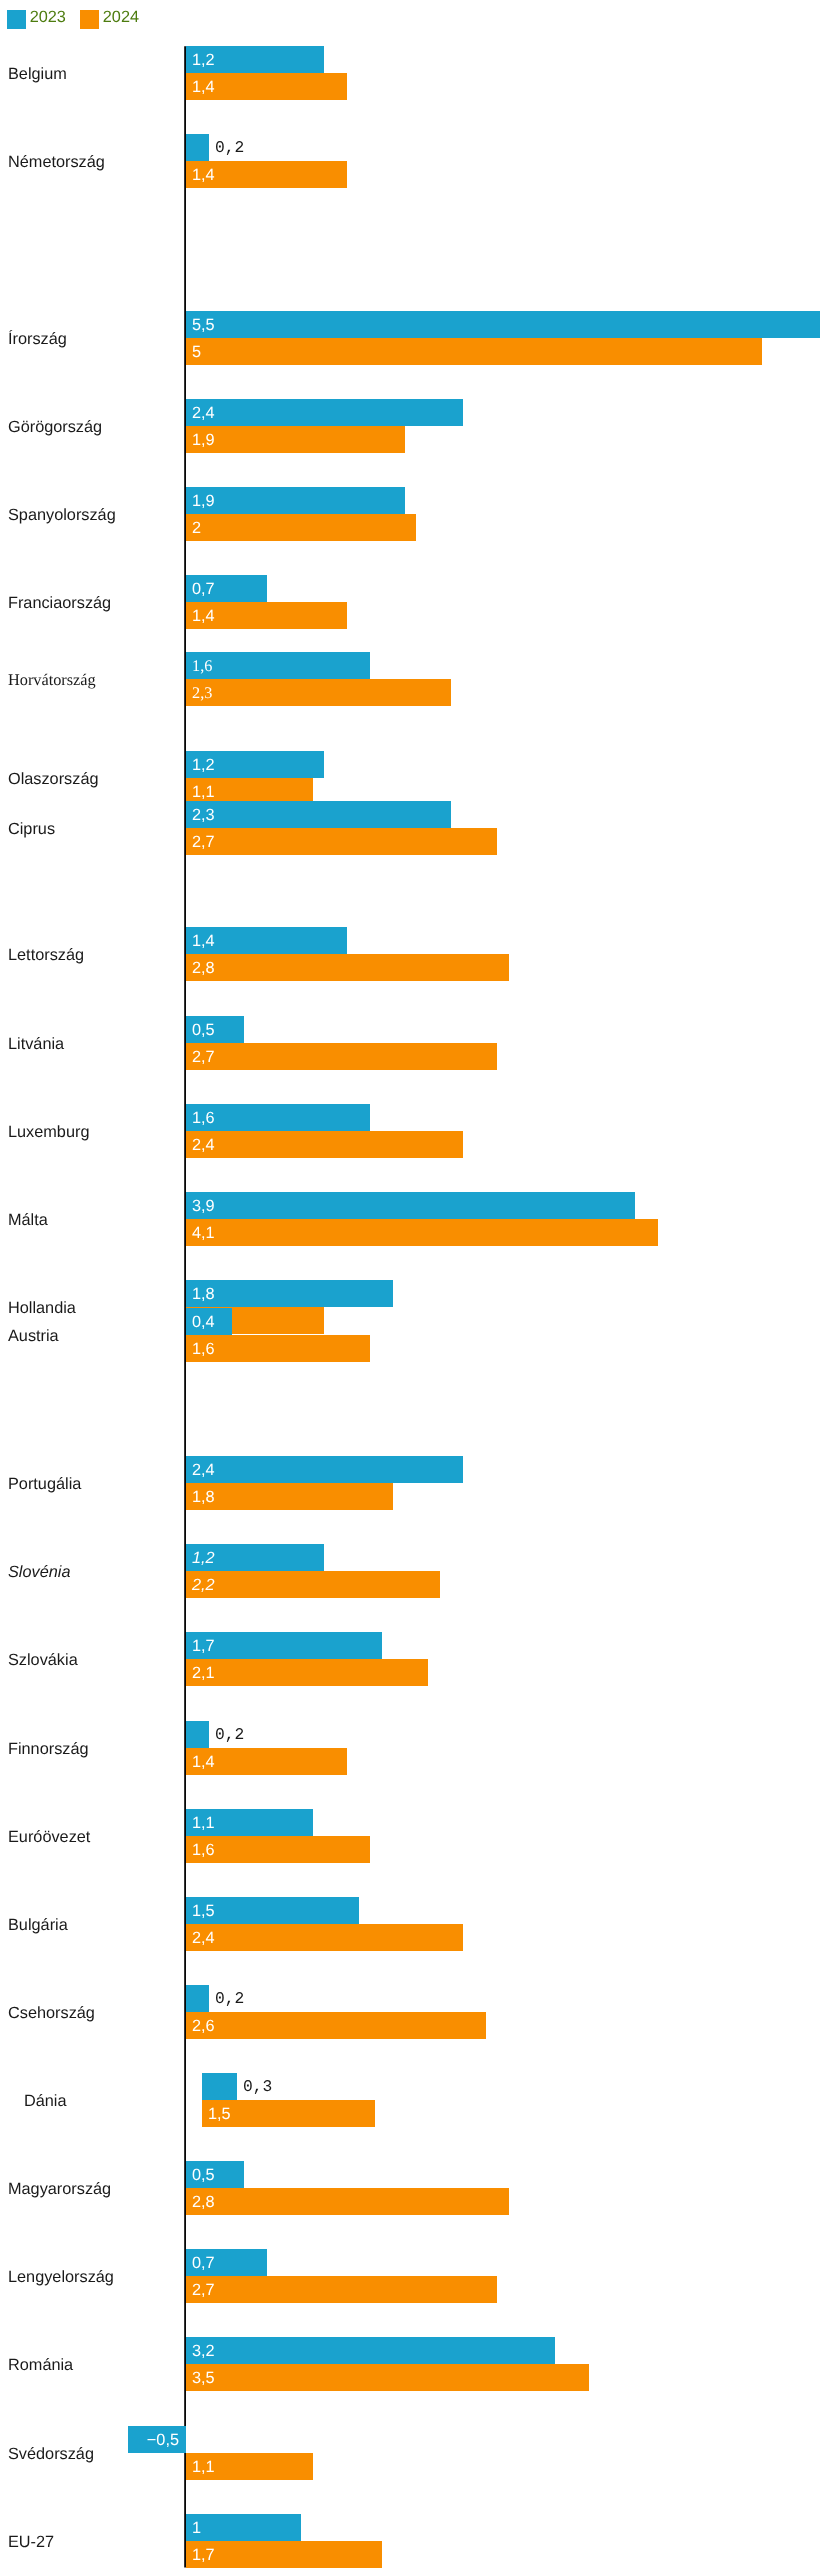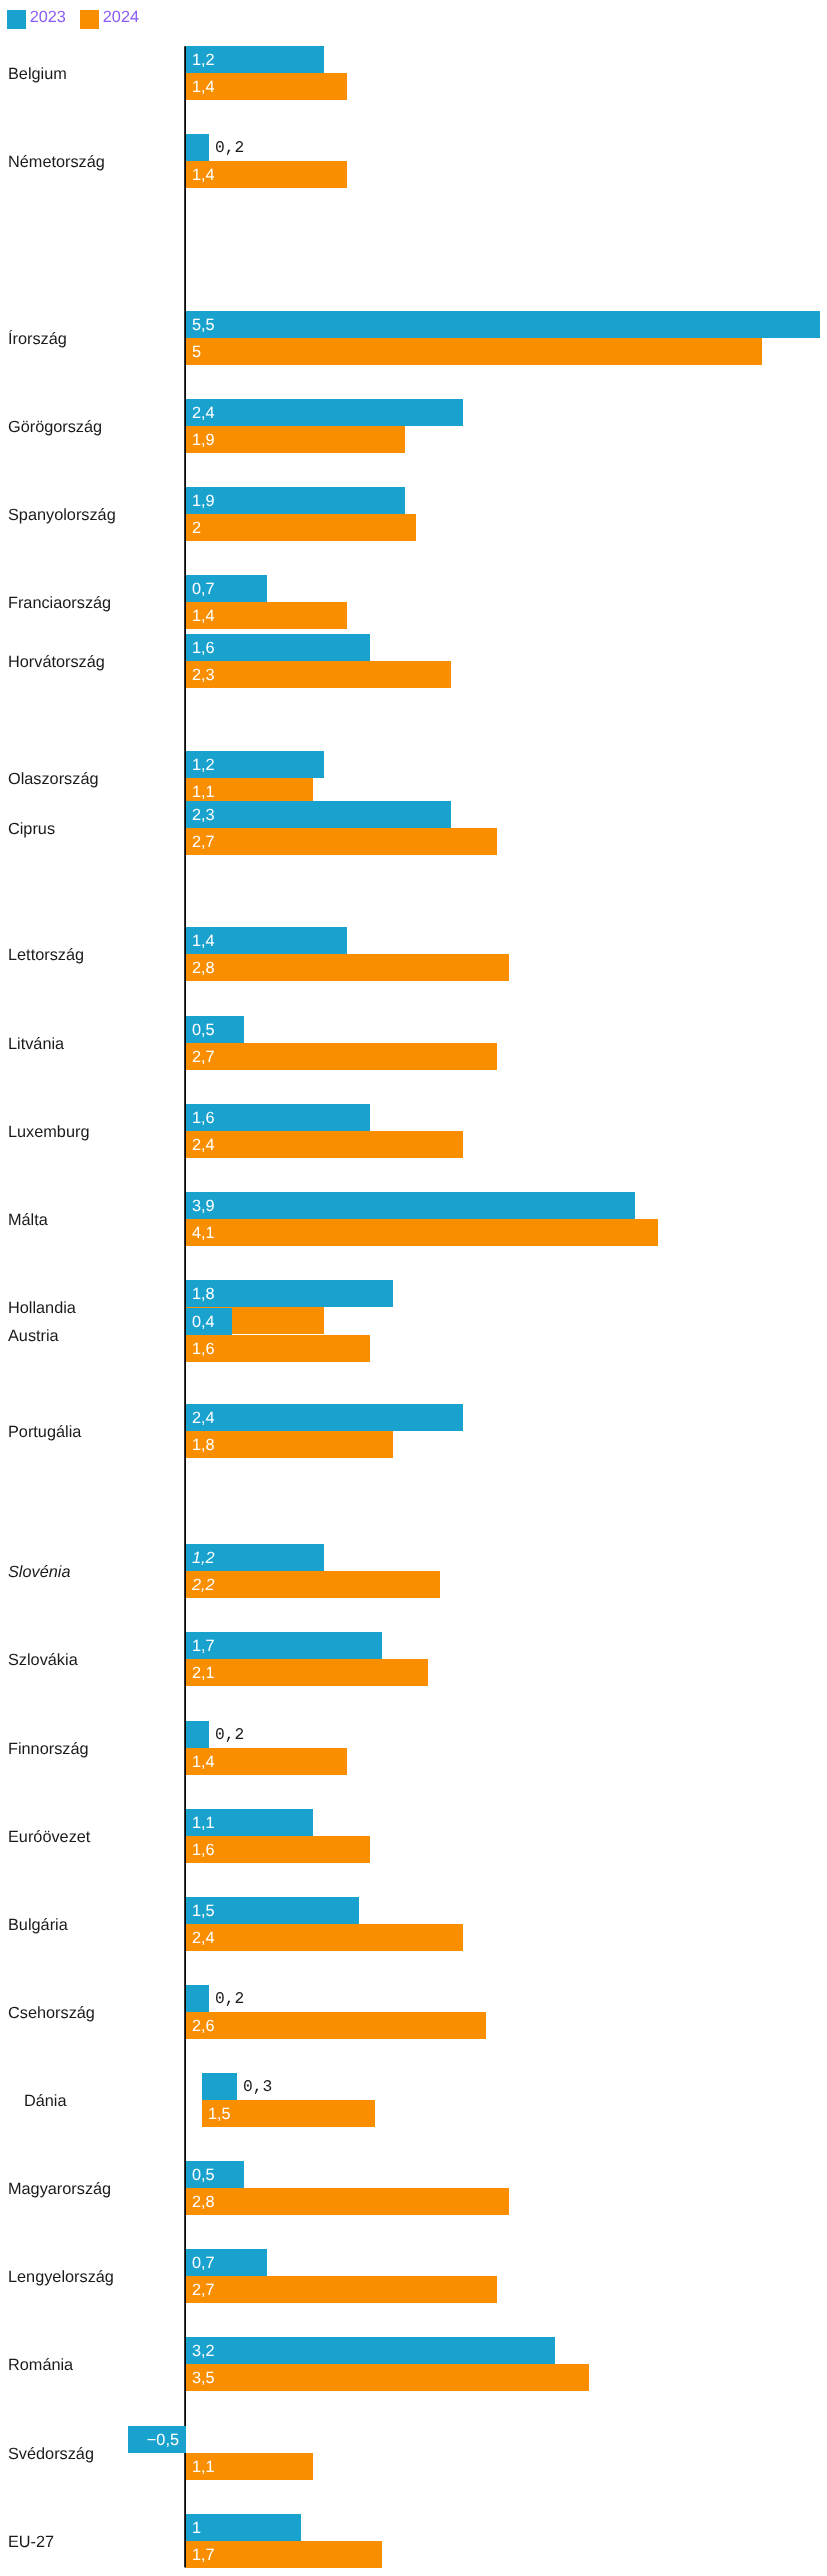--- a/index.html
+++ b/index.html
@@ -9,21 +9,21 @@
        -webkit-font-smoothing:antialiased;text-rendering:geometricPrecision;
        font-kerning:normal;}
 
   .chart{position:relative;width:827px;height:2576px;background:#fff;overflow:hidden;}
 
   
   .legend{position:absolute;left:6.8px;top:9.5px;display:flex;align-items:center;}
   .legend-item{display:flex;align-items:center;}
   .legend-item + .legend-item{margin-left:14px;}
   .legend-swatch{width:19px;height:19px;display:block;flex:0 0 auto;}
-  .legend-label{font-size:16.3px;color:#8b5cf6;margin-left:3.9px;line-height:19px;
+  .legend-label{font-size:16.3px;color:#4d7c0f;margin-left:3.9px;line-height:19px;
                 position:relative;top:-1.4px;transform:translateZ(0);}
 
   
   .axis-line{position:absolute;left:0;top:0;width:827px;height:2576px;
              pointer-events:none;}
 
   
   .row{position:absolute;left:0;width:827px;height:54px;}
   .cat-label{position:absolute;left:8px;top:19.5px;font-size:16.3px;color:#1a1a1a;
              white-space:nowrap;line-height:1;transform:translateZ(0);}
@@ -95,21 +95,21 @@
     <div class="bar bar-2024" style="background: rgb(249, 142, 0); width: 230px; left: 186px;"></div>
     <span class="bar-val bar-val-2024 inside" style="left: 192px; color: rgb(255, 255, 255);">2</span>
   </div>
   <div class="row" style="top: 575px;">
     <span class="cat-label">Franciaország</span>
     <div class="bar bar-2023" style="background: rgb(26, 162, 206); width: 81px; left: 186px;"></div>
     <span class="bar-val bar-val-2023 inside" style="left: 192px; color: rgb(255, 255, 255);">0,7</span>
     <div class="bar bar-2024" style="background: rgb(249, 142, 0); width: 161px; left: 186px;"></div>
     <span class="bar-val bar-val-2024 inside" style="left: 192px; color: rgb(255, 255, 255);">1,4</span>
   </div>
-  <div class="row" style="top: 634px;">
+  <div class="row" style="top: 652px; font-family: Liberation Serif, serif;">
     <span class="cat-label">Horvátország</span>
     <div class="bar bar-2023" style="background: rgb(26, 162, 206); width: 184px; left: 186px;"></div>
     <span class="bar-val bar-val-2023 inside" style="left: 192px; color: rgb(255, 255, 255);">1,6</span>
     <div class="bar bar-2024" style="background: rgb(249, 142, 0); width: 265px; left: 186px;"></div>
     <span class="bar-val bar-val-2024 inside" style="left: 192px; color: rgb(255, 255, 255);">2,3</span>
   </div>
   <div class="row" style="top: 751px;">
     <span class="cat-label">Olaszország</span>
     <div class="bar bar-2023" style="background: rgb(26, 162, 206); width: 138px; left: 186px;"></div>
     <span class="bar-val bar-val-2023 inside" style="left: 192px; color: rgb(255, 255, 255);">1,2</span>
@@ -158,21 +158,21 @@
     <div class="bar bar-2024" style="background: rgb(249, 142, 0); width: 138px; left: 186px;"></div>
     <span class="bar-val bar-val-2024 inside" style="left: 192px; color: rgb(255, 255, 255);">1,2</span>
   </div>
   <div class="row" style="top: 1308px; text-decoration: underline;">
     <span class="cat-label">Austria</span>
     <div class="bar bar-2023" style="background: rgb(26, 162, 206); width: 46px; left: 186px;"></div>
     <span class="bar-val bar-val-2023 inside" style="left: 192px; color: rgb(255, 255, 255);">0,4</span>
     <div class="bar bar-2024" style="background: rgb(249, 142, 0); width: 184px; left: 186px;"></div>
     <span class="bar-val bar-val-2024 inside" style="left: 192px; color: rgb(255, 255, 255);">1,6</span>
   </div>
-  <div class="row" style="top: 1404px;">
+  <div class="row" style="top: 1456px;">
     <span class="cat-label">Portugália</span>
     <div class="bar bar-2023" style="background: rgb(26, 162, 206); width: 277px; left: 186px;"></div>
     <span class="bar-val bar-val-2023 inside" style="left: 192px; color: rgb(255, 255, 255);">2,4</span>
     <div class="bar bar-2024" style="background: rgb(249, 142, 0); width: 207px; left: 186px;"></div>
     <span class="bar-val bar-val-2024 inside" style="left: 192px; color: rgb(255, 255, 255);">1,8</span>
   </div>
   <div class="row" style="top: 1544px; font-style: italic;">
     <span class="cat-label">Slovénia</span>
     <div class="bar bar-2023" style="background: rgb(26, 162, 206); width: 138px; left: 186px;"></div>
     <span class="bar-val bar-val-2023 inside" style="left: 192px; color: rgb(255, 255, 255);">1,2</span>

